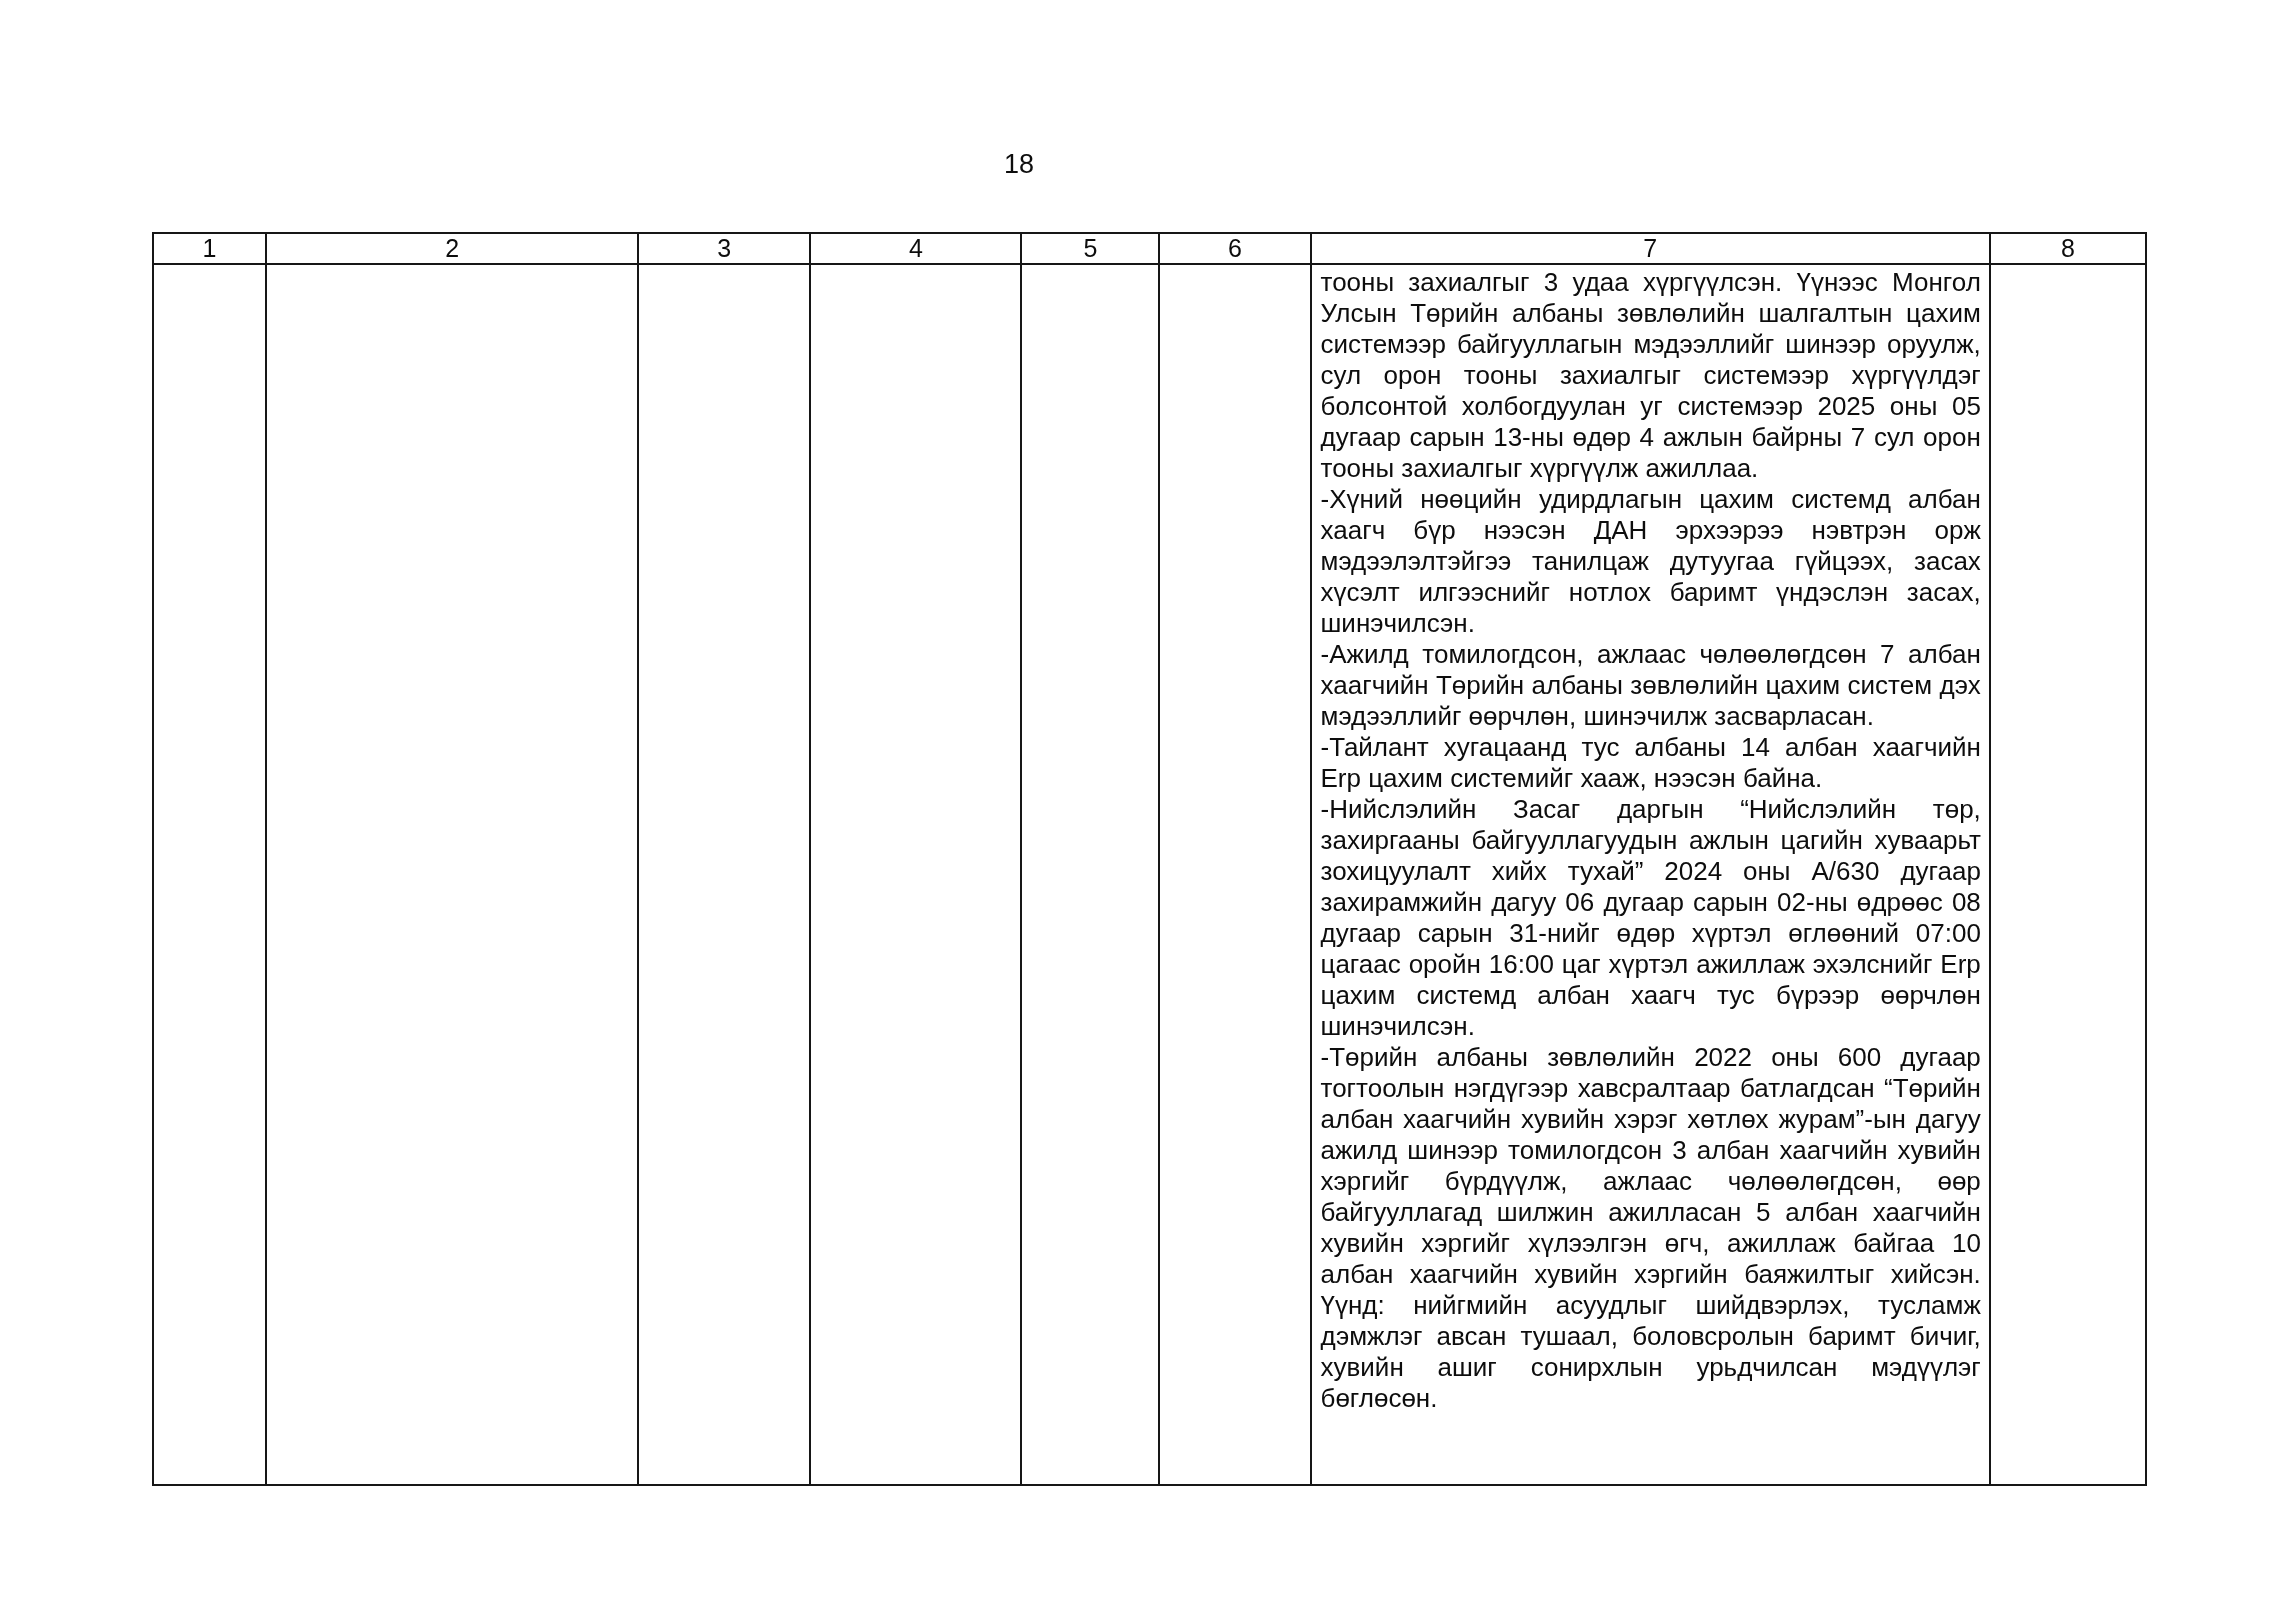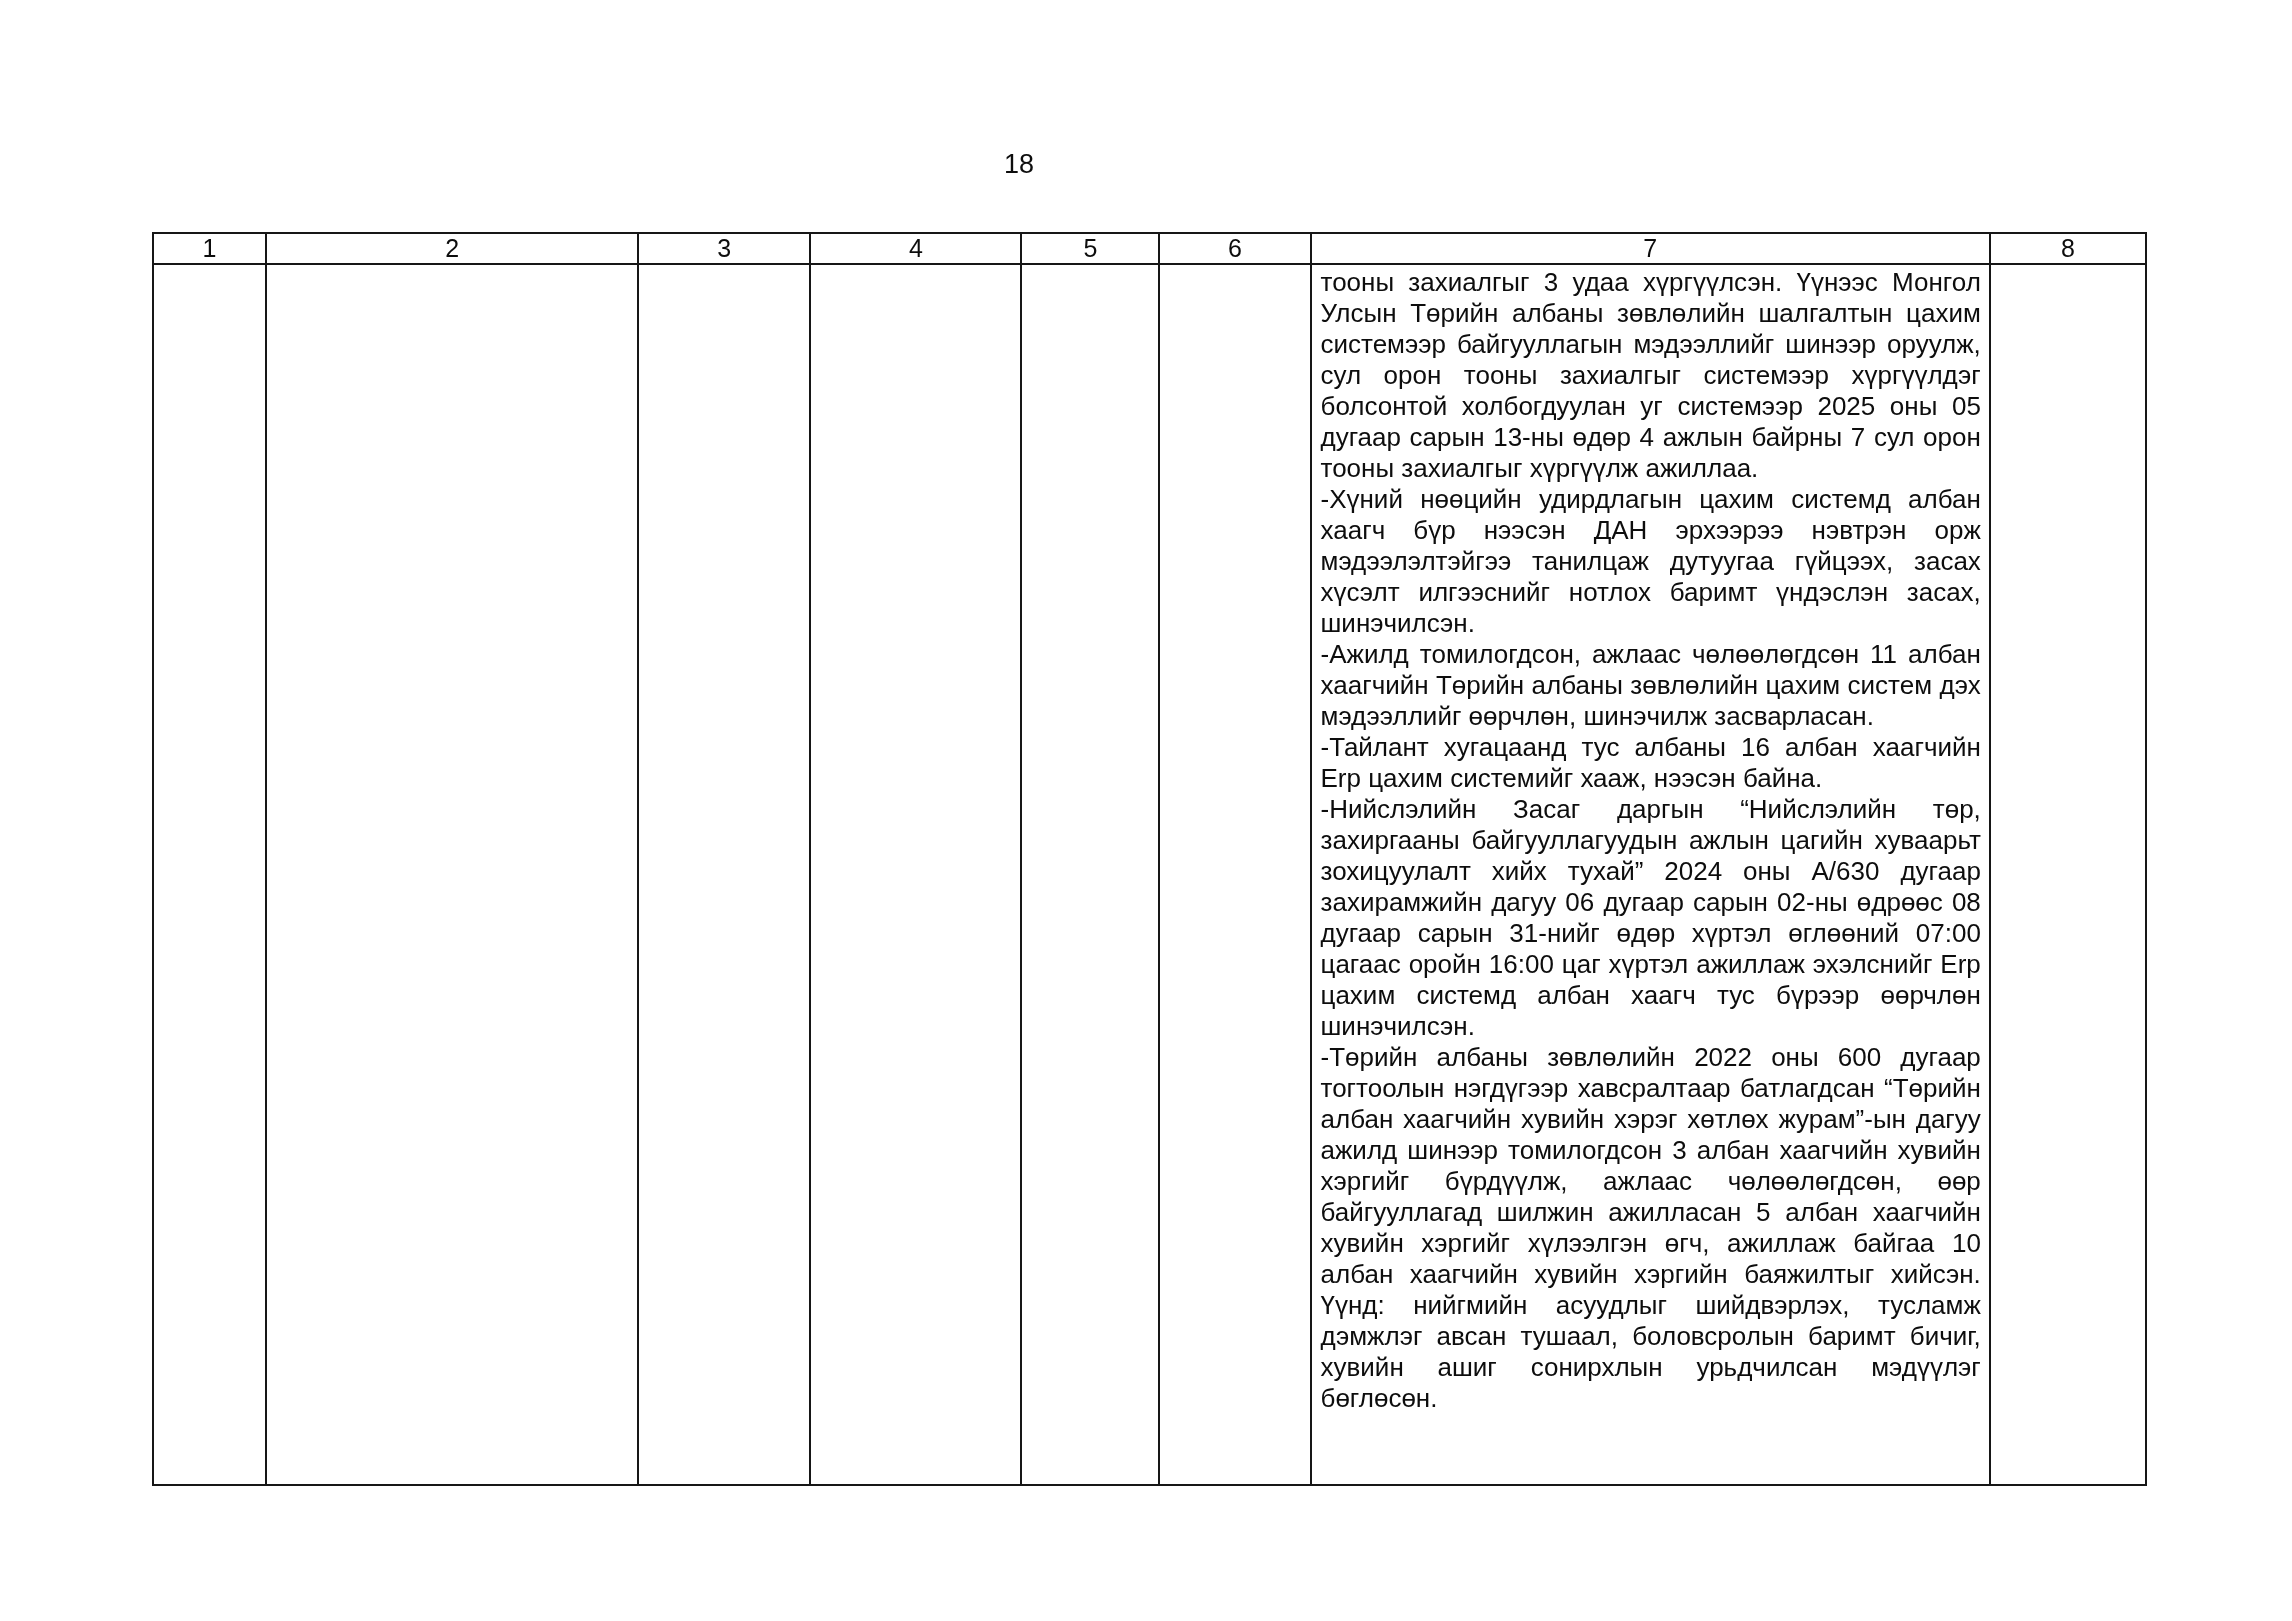--- a/index.html
+++ b/index.html
@@ -95,22 +95,22 @@
       <td></td>
       <td></td>
       <td></td>
       <td></td>
       <td></td>
       <td></td>
       <td>
         <div class="cell-text">
           <p>тооны захиалгыг 3 удаа хүргүүлсэн. Үүнээс Монгол Улсын Төрийн албаны зөвлөлийн шалгалтын цахим системээр байгууллагын мэдээллийг шинээр оруулж, сул орон тооны захиалгыг системээр хүргүүлдэг болсонтой холбогдуулан уг системээр 2025 оны 05 дугаар сарын 13-ны өдөр 4 ажлын байрны 7 сул орон тооны захиалгыг хүргүүлж ажиллаа.</p>
           <p>-Хүний нөөцийн удирдлагын цахим системд албан хаагч бүр нээсэн ДАН эрхээрээ нэвтрэн орж мэдээлэлтэйгээ танилцаж дутуугаа гүйцээх, засах хүсэлт илгээснийг нотлох баримт үндэслэн засах, шинэчилсэн.</p>
-          <p>-Ажилд томилогдсон, ажлаас чөлөөлөгдсөн 11 албан хаагчийн Төрийн албаны зөвлөлийн цахим систем дэх мэдээллийг өөрчлөн, шинэчилж засварласан.</p>
-          <p>-Тайлант хугацаанд тус албаны 16 албан хаагчийн Erp цахим системийг хааж, нээсэн байна.</p>
+          <p>-Ажилд томилогдсон, ажлаас чөлөөлөгдсөн 7 албан хаагчийн Төрийн албаны зөвлөлийн цахим систем дэх мэдээллийг өөрчлөн, шинэчилж засварласан.</p>
+          <p>-Тайлант хугацаанд тус албаны 14 албан хаагчийн Erp цахим системийг хааж, нээсэн байна.</p>
           <p>-Нийслэлийн Засаг даргын “Нийслэлийн төр, захиргааны байгууллагуудын ажлын цагийн хуваарьт зохицуулалт хийх тухай” 2024 оны А/630 дугаар захирамжийн дагуу 06 дугаар сарын 02-ны өдрөөс 08 дугаар сарын 31-нийг өдөр хүртэл өглөөний 07:00 цагаас оройн 16:00 цаг хүртэл ажиллаж эхэлснийг Erp цахим системд албан хаагч тус бүрээр өөрчлөн шинэчилсэн.</p>
           <p>-Төрийн албаны зөвлөлийн 2022 оны 600 дугаар тогтоолын нэгдүгээр хавсралтаар батлагдсан “Төрийн албан хаагчийн хувийн хэрэг хөтлөх журам”-ын дагуу ажилд шинээр томилогдсон 3 албан хаагчийн хувийн хэргийг бүрдүүлж, ажлаас чөлөөлөгдсөн, өөр байгууллагад шилжин ажилласан 5 албан хаагчийн хувийн хэргийг хүлээлгэн өгч, ажиллаж байгаа 10 албан хаагчийн хувийн хэргийн баяжилтыг хийсэн. Үүнд: нийгмийн асуудлыг шийдвэрлэх, тусламж дэмжлэг авсан тушаал, боловсролын баримт бичиг, хувийн ашиг сонирхлын урьдчилсан мэдүүлэг бөглөсөн.</p>
         </div>
       </td>
       <td></td>
     </tr>
   </tbody>
 </table>
 
 

